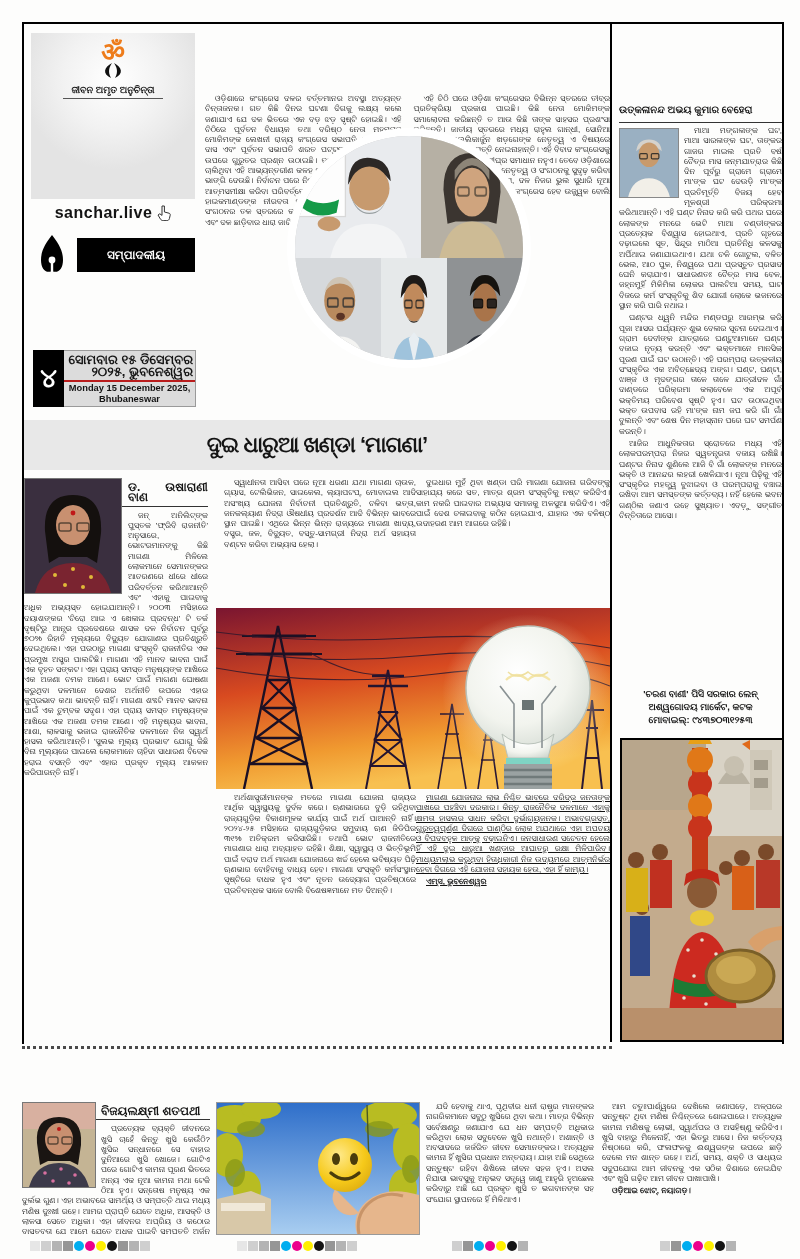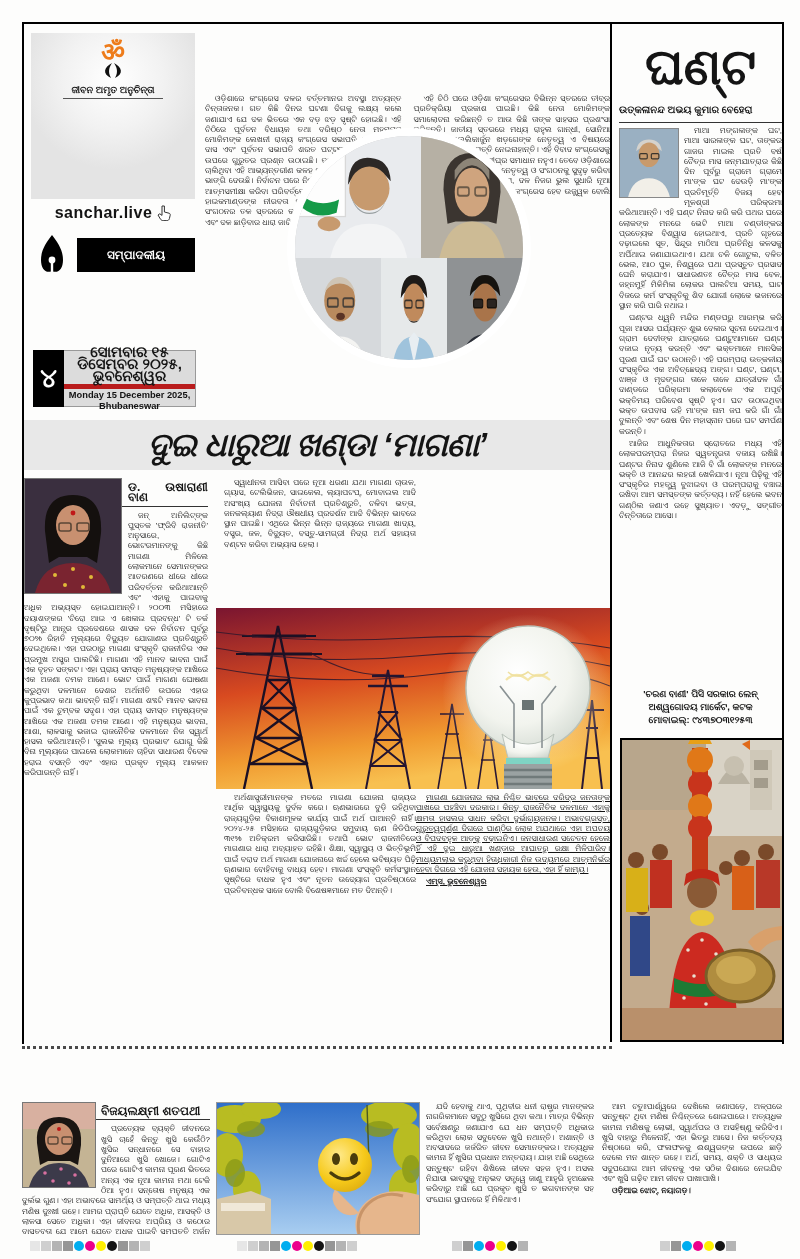--- a/index.html
+++ b/index.html
@@ -25,41 +25,41 @@
   #brandbar{position:absolute;right:0;top:2px;width:103px;height:13px;background:#000;color:#fff;
             font-size:8.5px;font-weight:700;letter-spacing:4px;text-align:center;line-height:13px;}
   #brandod{position:absolute;left:0;top:6px;width:163px;font-size:46px;line-height:58px;font-weight:900;
            letter-spacing:-1px;text-align:center;-webkit-text-stroke:1px #000;}
   #branddot{position:absolute;left:57px;top:6px;width:10px;height:10px;border-radius:50%;}
   #datebox{left:33px;top:350px;width:163px;height:57px;display:flex;}
   #pagenum{width:31px;height:57px;background:#000;color:#fff;font-size:26px;font-weight:700;
            display:flex;align-items:center;justify-content:center;}
   #dategray{flex:1;background:#dcdcdc;border:1px solid #9a9a9a;border-left:none;text-align:center;
             display:flex;flex-direction:column;justify-content:center;}
-  .date-od{font-size:15px;font-weight:700;line-height:12px;border-bottom:5px solid #b91c1c;padding:1px 2px 2px;}
+  .date-od{font-size:13px;font-weight:700;line-height:12px;border-bottom:2px solid #b91c1c;padding:1px 2px 2px;text-align:right;}
   .date-en{font-size:9.3px;font-weight:700;line-height:11px;padding-top:1px;}
   
   #edhead{left:205px;top:30px;width:405px;height:58px;font-size:43px;font-weight:900;text-align:center;line-height:58px;letter-spacing:-1px;}
   #edtext{left:205px;top:94px;width:405px;height:324px;column-count:2;column-gap:12px;overflow:hidden;}
   .body-txt{font-size:8px;line-height:10.3px;text-align:justify;}
   .body-txt p{margin:0 0 2px;text-indent:10px;}
   #collage{left:289px;top:130px;width:228px;height:224px;border-radius:50%;overflow:hidden;
            border:6px solid #fff;box-shadow:0 0 0 2px #fff;background:#ccc;}
   .tile{position:absolute;overflow:hidden;}
   .tile svg{display:block;width:100%;height:100%;}
   
   #ghhead{left:619px;top:34px;width:163px;height:66px;font-size:50px;font-weight:900;text-align:center;line-height:66px;}
   #ghbyline{left:619px;top:104px;width:163px;height:16px;font-size:10px;font-weight:700;border-bottom:1px solid #333;padding-bottom:2px;}
   #ghbody{left:619px;top:126px;width:163px;height:560px;overflow:hidden;}
   #ghphoto{float:left;width:58px;height:68px;margin:2px 5px 2px 0;border:1px solid #888;}
   #ghaddr{left:619px;top:688px;width:163px;height:46px;text-align:center;font-size:9.3px;font-weight:700;line-height:13px;}
   #procphoto{left:620px;top:738px;width:160px;height:300px;border:2px solid #000;overflow:hidden;}
   
   #band{left:24px;top:420px;width:586px;height:50px;background:#e8e8e8;text-align:center;}
-  #bandtext{font-size:33px;font-weight:900;line-height:50px;letter-spacing:-1px;font-style:italic;}
+  #bandtext{font-size:22px;font-weight:900;line-height:50px;letter-spacing:-1px;}
   #mgcol1{left:24px;top:478px;width:184px;height:562px;overflow:hidden;}
   #mgphoto{float:left;width:96px;height:114px;margin:0 6px 3px 0;border:1px solid #777;}
   .mg-byline{font-size:12px;font-weight:700;padding:4px 0 3px;border-bottom:1.5px solid #333;margin-bottom:4px;}
   #mgc2t{left:224px;top:478px;width:192px;height:127px;overflow:hidden;}
   #mgc3t{left:416px;top:478px;width:194px;height:127px;overflow:hidden;}
   #bulbimg{left:216px;top:608px;width:394px;height:181px;overflow:hidden;}
   #mgc2b{left:204px;top:793px;width:192px;height:247px;overflow:hidden;margin-left:20px;}
   #mgc3b{left:416px;top:793px;width:194px;height:247px;overflow:hidden;text-decoration:underline;}
   .sig{font-weight:700;}
   
@@ -179,21 +179,20 @@
         <rect width="100" height="100" fill="#8f9294"></rect>
         <path d="M30 36 q2 -20 20 -20 q18 0 20 20 q-8 -9 -20 -9 q-12 0 -20 9 z" fill="#16130f"></path>
         <ellipse cx="50" cy="42" rx="16" ry="18" fill="#a9744a"></ellipse>
         <rect x="35" y="39" width="12" height="8" rx="2" fill="#2a2420" stroke="#16130f" stroke-width="1.4"></rect>
         <rect x="53" y="39" width="12" height="8" rx="2" fill="#2a2420" stroke="#16130f" stroke-width="1.4"></rect>
         <path d="M16 100 q8 -28 34 -28 q26 0 34 28 z" fill="#2b2f38"></path>
       </svg>
     </div>
   </div>
 
-  <div class="abs" id="ghhead">ଘଣ୍ଟ</div>
   <div class="abs" id="ghbyline">ଉତ୍କଳାନନ୍ଦ ଅଭୟ କୁମାର ବେହେରା</div>
 
   <div class="abs body-txt" id="ghbody">
     <span id="ghphoto">
       <svg viewBox="0 0 100 116" preserveAspectRatio="none" style="width:100%;height:100%;display:block;">
         <rect width="100" height="116" fill="#9ab0c2"></rect>
         <path d="M28 38 q2 -20 22 -20 q20 0 22 20 q-9 -9 -22 -9 q-13 0 -22 9 z" fill="#d5d2cc"></path>
         <ellipse cx="50" cy="44" rx="18" ry="21" fill="#c89a6c"></ellipse>
         <rect x="34" y="42" width="13" height="9" rx="2" fill="none" stroke="#3a342c" stroke-width="2"></rect>
         <rect x="54" y="42" width="13" height="9" rx="2" fill="none" stroke="#3a342c" stroke-width="2"></rect>
@@ -283,20 +282,23 @@
             <circle cx="58" cy="108" r="2"></circle>
           </g>
       </svg>
     </span>
     <div class="mg-byline">ଡ. ଉଷାରାଣୀ ବାଣ</div>
     <p>ଜନ୍ ଅନିଲିଟ୍‌ଙ୍କ ପୁସ୍ତକ 'ଫ୍ରିବି ରାଜନୀତି' ଅନୁସାରେ, ଭୋଟରମାନଙ୍କୁ କିଛି ମାଗଣା ମିଳିଲେ ଲୋକମାନେ ସେମାନଙ୍କର ଆଚରଣରେ ଧୀରେ ଧୀରେ ପରିବର୍ତ୍ତନ କରିଥାଆନ୍ତି ଏବଂ ଏହାକୁ ପାଇବାକୁ ଅଧିକ ଅଭ୍ୟସ୍ତ ହୋଇଯାଆନ୍ତି। ୨୦୦୩ ମସିହାରେ ଦୟାଶଙ୍କର 'ଚିରୋ ଆଇ ଏ ଖେଳାଇ ପ୍ରବନ୍ଧ' ଟି ତର୍କ ଦୃଷ୍ଟିରୁ ଆନ୍ଧ୍ର ପ୍ରଦେଶରେ ଶାସକ ଦଳ ନିର୍ବାଚନ ପୂର୍ବରୁ ୭୦% ରିହାତି ମୂଲ୍ୟରେ ବିଦ୍ୟୁତ ଯୋଗାଣର ପ୍ରତିଶ୍ରୁତି ଦେଇଥିଲେ। ଏହା ପରଠାରୁ ମାଗଣା ସଂସ୍କୃତି ରାଜନୀତିର ଏକ ପ୍ରମୁଖ ଅସ୍ତ୍ର ପାଲଟିଛି। ମାଗଣା ଏହି ମାନବ ଭାବନା ପାଇଁ ଏକ ବୃହତ ସଙ୍କଟ। ଏହା ପ୍ରାୟ ସମସ୍ତ ମନୁଷ୍ୟଙ୍କ ଆଖିରେ ଏକ ଅଜଣା ଚମକ ଆଣେ। ଭୋଟ ପାଇଁ ମାଗଣା ଘୋଷଣା କରୁଥିବା ଦଳମାନେ ଦେଶର ଅର୍ଥନୀତି ଉପରେ ଏହାର କୁପ୍ରଭାବ କଥା ଭାବନ୍ତି ନାହିଁ। ମାଗଣା ଶବ୍ଦଟି ମାନବ ଭାବନା ପାଇଁ ଏକ ଚୁମ୍ବକ ସଦୃଶ। ଏହା ପ୍ରାୟ ସମସ୍ତ ମନୁଷ୍ୟଙ୍କ ଆଖିରେ ଏକ ଅଜଣା ଚମକ ଆଣେ। ଏହି ମନୁଷ୍ୟର ଭାବନା, ଆଶା, ଲାଳସାକୁ ଭଜାଇ ରାଜନୈତିକ ଦଳମାନେ ନିଜ ସ୍ୱାର୍ଥ ହାସଲ କରିଥାଆନ୍ତି। 'ସୁଲଭ ମୂଲ୍ୟ ପ୍ରଭାବ' ଯୋଗୁ କିଛି ବିନା ମୂଲ୍ୟରେ ପାଇଲେ ଲୋକମାନେ ଚାହିଦା ସାଧାରଣ ବିବେକ ହରାଇ ବସନ୍ତି ଏବଂ ଏହାର ପ୍ରକୃତ ମୂଲ୍ୟ ଆକଳନ କରିପାରନ୍ତି ନାହିଁ।</p>
   </div>
 
   <div class="abs body-txt" id="mgc2t">
     <p>ସ୍ୱାଧୀନତା ଆସିବା ପରେ ନୂଆ ଧରଣା ଯଥା ମାଗଣା ଚାଉଳ, ଗ୍ୟାସ, ଟେଲିଭିଜନ, ସାଇକେଲ, ଲ୍ୟାପଟପ୍, ମୋବାଇଲ ଆଦି ଅସଂଖ୍ୟ ଯୋଜନା ନିର୍ବାଚନୀ ପ୍ରତିଶ୍ରୁତି, ଚଳିବା ଭତ୍ତା, ଜନକଲ୍ୟାଣ ନିଦ୍ରା ଔଷଧୀୟ ପ୍ରଦର୍ଶନ ଆଦି ବିଭିନ୍ନ ଭାବରେ ସ୍ଥାନ ପାଇଛି। ଏଥିରେ ଭିନ୍ନ ଭିନ୍ନ ରାଜ୍ୟରେ ମାଗଣା ଖାଦ୍ୟ, ବସ୍ତ୍ର, ଜଳ, ବିଦ୍ୟୁତ, ବସ୍ତୁ-ସାମଗ୍ରୀ ନିଦ୍ରା ଅର୍ଥ ସହାୟତା ବଣ୍ଟନ କରିବା ଅଭ୍ୟାସ ହେଲା।</p>
+  </div>
+  <div class="abs body-txt" id="mgc3t">
+    <p>ଦୁଇଧାର ମୁହଁ ଥିବା ଖଣ୍ଡା ପରି ମାଗଣା ଯୋଜନା ଗରିବଙ୍କୁ ସାହାଯ୍ୟ କରେ ସତ, ମାତ୍ର ଶ୍ରମ ସଂସ୍କୃତିକୁ ନଷ୍ଟ କରିଦିଏ। କାମ ନକରି ପାଇବାର ଅଭ୍ୟାସ ସମାଜକୁ ଅଳସୁଆ କରିଦିଏ। ଏହି ପାଇଁ ଦେଶ ଚଳାଇବାକୁ କଠିନ ହୋଇଯାଏ, ଯାହାର ଏକ ବଳିଷ୍ଠ ଉଦାହରଣ ଆମ ଆଗରେ ରହିଛି।</p>
   </div>
 
   <div class="abs" id="bulbimg">
     <svg viewBox="0 0 394 181" preserveAspectRatio="none" style="width:100%;height:100%;display:block;">
       <defs>
         <linearGradient id="sky" x1="0" y1="0" x2="0.3" y2="1">
           <stop offset="0" stop-color="#7a1530"></stop>
             <stop offset="0.45" stop-color="#d84a20"></stop>
             <stop offset="0.8" stop-color="#f09a30"></stop>
             <stop offset="1" stop-color="#f8c050"></stop>

